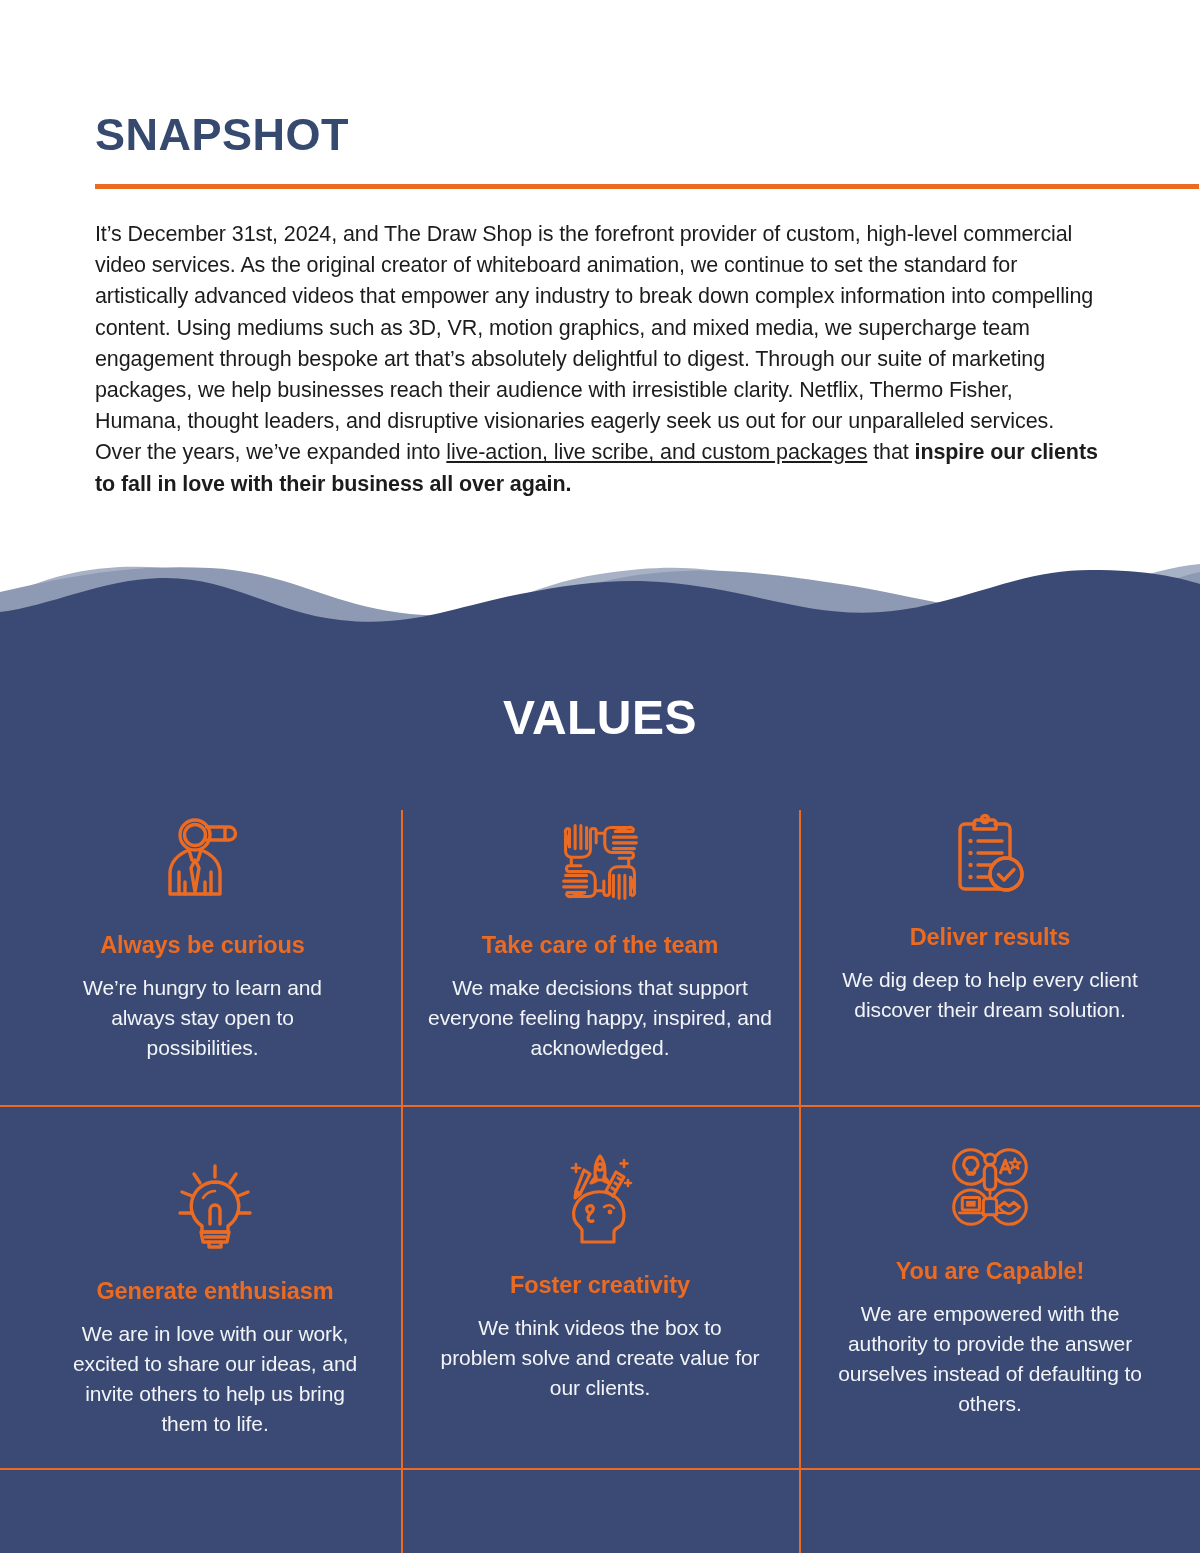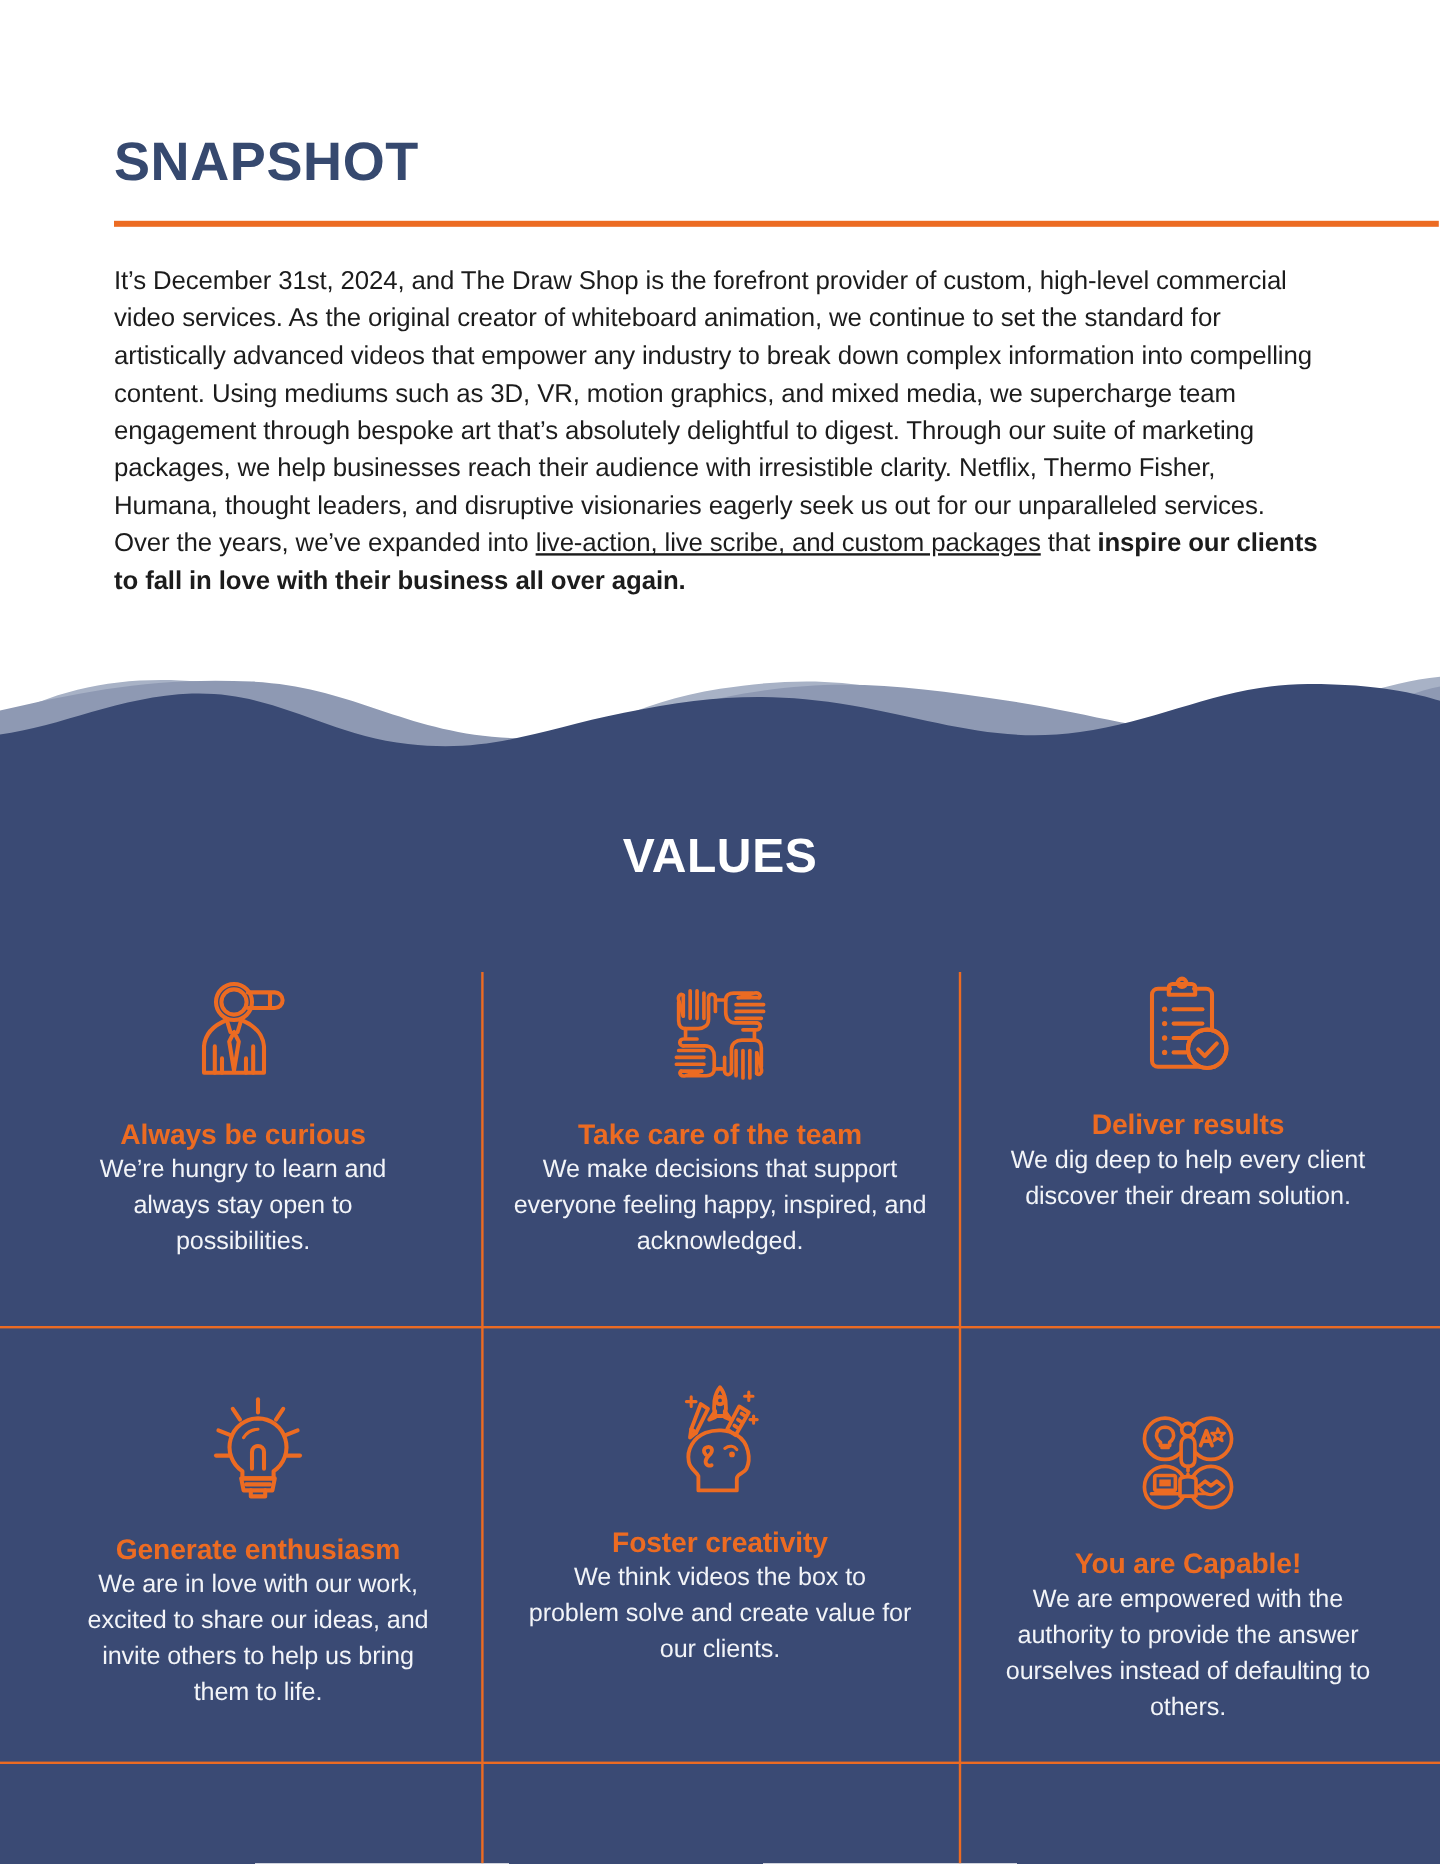--- a/index.html
+++ b/index.html
@@ -82,21 +82,21 @@
     height: 923px;
     background: #3A4A74;
   }
 
   .values-title {
     position: absolute;
     left: 0;
     top: 64px;
     width: 1200px;
     text-align: center;
-    font-size: 40px;
+    font-size: 48px;
     font-weight: bold;
     color: #ffffff;
     letter-spacing: 0.5px;
     line-height: 1;
   }
 
   
   .div-v {
     position: absolute;
     width: 2px;
@@ -123,21 +123,21 @@
   .cell-icon svg { display: block; }
   .cell-title {
     margin-top: 23px;
     font-size: 23.5px;
     font-weight: bold;
     color: #EC6B22;
     letter-spacing: -0.1px;
     line-height: 1.2;
   }
   .cell-desc {
-    margin-top: 1px;
+    margin-top: 14px;
     font-size: 21px;
     line-height: 30px;
     color: #F2F4F8;
     letter-spacing: -0.1px;
   }
 </style>
 </head>
 <body>
 
 <div id="page">
@@ -302,21 +302,21 @@
                    C56 78 62 78 64 74 C68 66 66 52 56 46 C48 41 38 41 30 44 Z"></path>
           <circle cx="52" cy="62" r="2.4" fill="#EC6B22" stroke="none"></circle>
           <path d="M46 57 C50 54 54 55 56 58" stroke-width="2.6"></path>
           <path d="M30 62 C28 60 28 57 31 56 C34 55 36 57 35 60 C34 63 30 64 30 68 C30 71 33 72 35 71"></path>
         </svg>
       </div>
       <div class="cell-title">Foster creativity</div>
       <div class="cell-desc">We think videos the box to problem solve and create value for our clients.</div>
     </div>
 
-    <div class="cell" style="left:830px; top:540px; width:320px;">
+    <div class="cell" style="left:830px; top:508px; width:320px;">
       <div class="cell-icon">
         <svg width="86" height="92" viewBox="0 0 90 92" fill="none" stroke="#EC6B22" stroke-width="3.2" stroke-linecap="round" stroke-linejoin="round">
 
           <circle cx="25" cy="24" r="18"></circle>
           <circle cx="65" cy="24" r="18"></circle>
           <circle cx="25" cy="66" r="18"></circle>
           <circle cx="65" cy="66" r="18"></circle>
 
           <path d="M45 22 C41 22 39 25 39 29 L39 42 C39 46 41 48 45 48 C49 48 51 46 51 42 L51 29 C51 25 49 22 45 22 Z" fill="#3A4A74"></path>
           <circle cx="45" cy="16" r="5.5" fill="#3A4A74"></circle>

